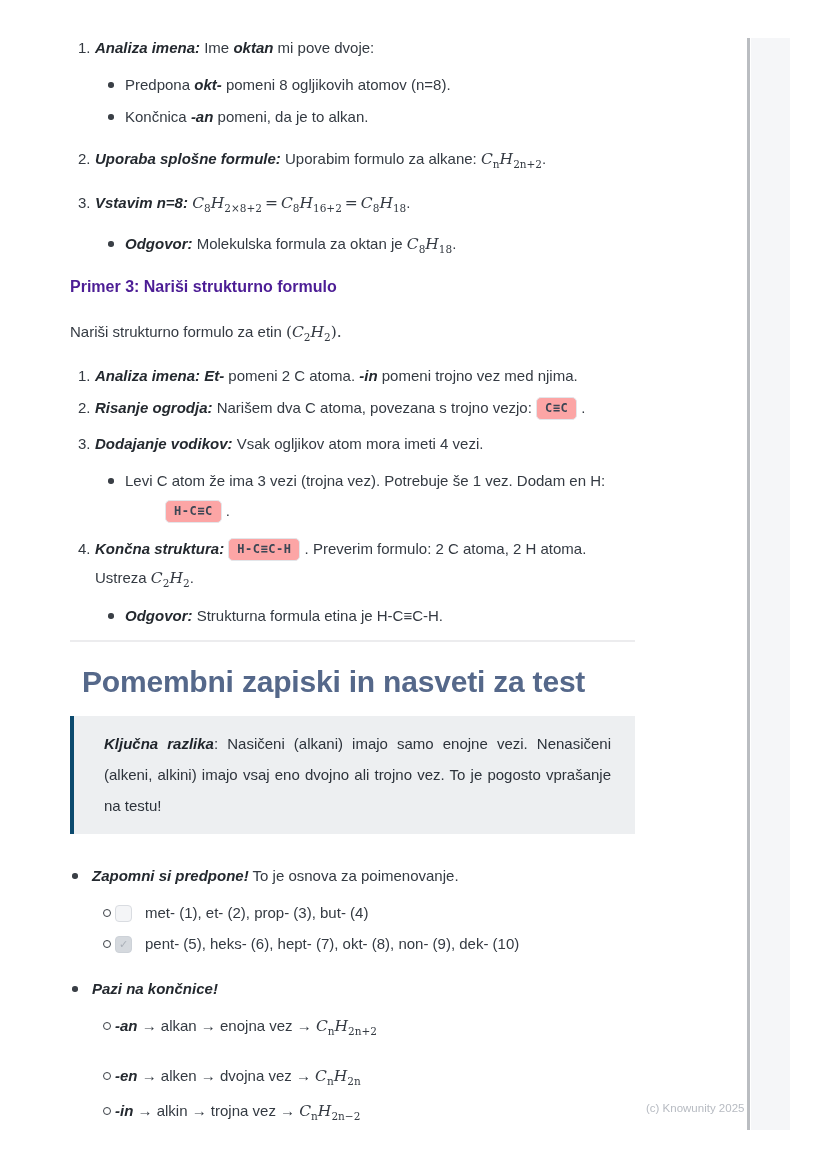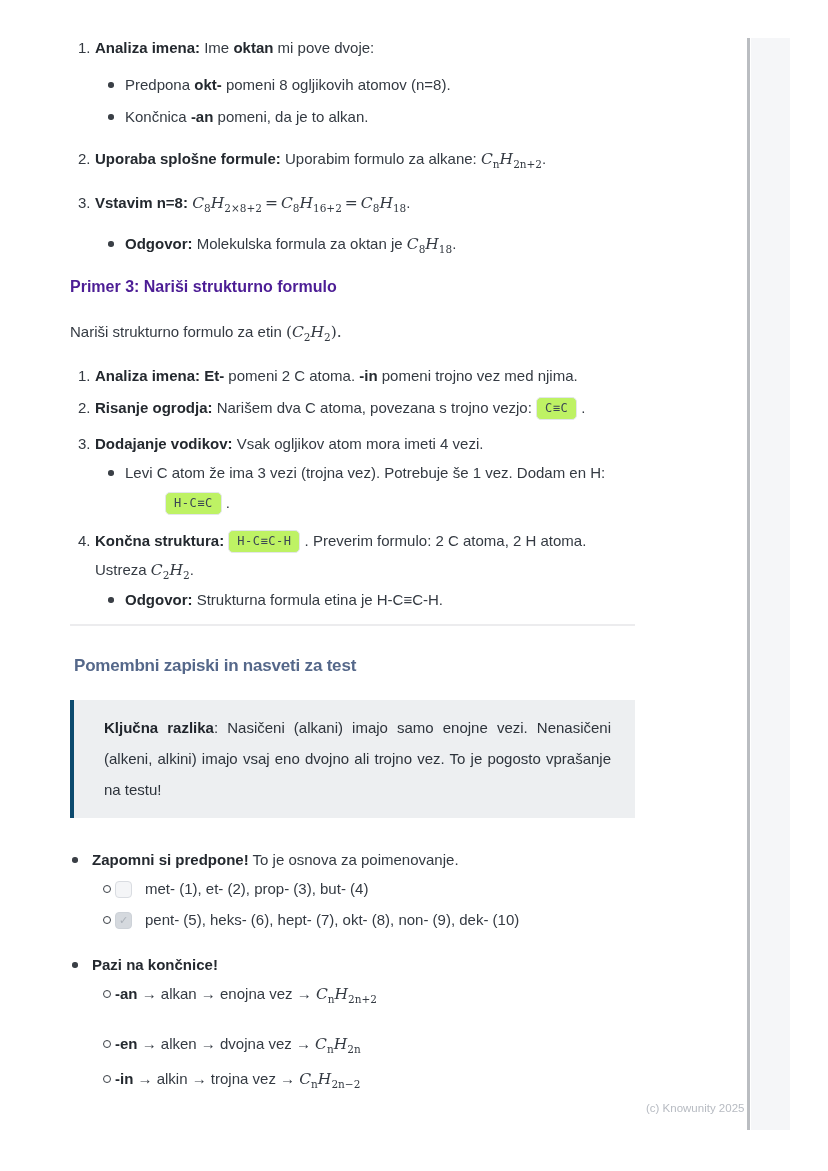--- a/index.html
+++ b/index.html
@@ -2,21 +2,21 @@
 <html><head>
 <meta charset="utf-8">
 <style>
   html,body { margin:0; padding:0; background:#ffffff; }
   .page {
     position:relative; width:828px; height:1171px; overflow:hidden;
     background:#ffffff; font-family:"Liberation Sans","DejaVu Sans",sans-serif;
     color:#343a42; font-size:15px; line-height:29px;
   }
   .doc { position:absolute; left:70px; top:33px; width:565px; }
-  b, strong, .b { font-weight:bold; color:#24292f; }
+  b, strong, .b { font-weight:bold; color:#24292f;font-style:italic; }
 
   
   .row { display:flex; align-items:flex-start; }
   .mk { flex:none; }
   .mk-num { width:17px; margin-left:8px; }
   .mk-dot2 { width:17px; margin-left:38px; padding-top:12px; }
   .mk-dot1 { width:20px; margin-left:2px; padding-top:12px; }
   .mk-circ { width:12px; margin-left:33px; padding-top:11px; }
   .dot { display:block; width:5.5px; height:5.5px; border-radius:50%; background:#3a3f46; }
   .circ { display:block; width:6px; height:6px; border-radius:50%; border:1.5px solid #3a3f46; background:#fff; }
@@ -24,47 +24,47 @@
 
   
   .math { font-family:"DejaVu Serif","Liberation Serif",serif; font-size:15.5px; white-space:nowrap; }
   .math .mv { font-style:italic; }
   .math sub { font-size:10.5px; font-style:normal; line-height:0; }
   .math .meq { font-style:normal; padding:0 3px; }
 
   
   .chip {
     display:inline-block; font-family:"DejaVu Sans Mono","Liberation Mono",monospace;
-    font-size:12px; font-weight:normal; color:#3b4654; letter-spacing:0.5px;
-    background:#bef264; border:1px solid #e3e6ea; border-radius:5px;
+    font-size:12px; font-weight:bold; color:#3b4654; letter-spacing:0.5px;
+    background:#fca5a5; border:1px solid #e3e6ea; border-radius:5px;
     padding:2px 8px; line-height:17px; vertical-align:baseline; position:relative; top:-1px;
   }
   .chipline { display:block; margin-top:1px;padding-left:40px; }
 
   .h3 { font-size:16px; font-weight:bold; color:#4c1d95; margin:13px 0 16px 0; }
   .para { margin-top:14px; }
 
   .hr { border:none; border-top:2px solid #ececee; margin:10px 0 25px 0; }
-  .h2 { font-size:17px; line-height:30px; font-weight:bold; color:#55688a; margin:0 0 19px 4px; letter-spacing:-0.2px; }
+  .h2 { font-size:30px; line-height:30px; font-weight:bold; color:#55688a; margin:0 0 19px 12px; letter-spacing:-0.2px; }
 
   .callout {
     background:#edeff1; border-left:4px solid #0c4a6e;
     padding:12px 24px 13px 30px; text-align:justify;
     font-size:15px; line-height:31px; color:#2d333b;
   }
   .callout .b { color:#1f242b; }
 
   
   .cb { flex:none; width:15px; height:15px; border-radius:4px; margin:7px 13px 0 0;
         display:flex; align-items:center; justify-content:center; }
   .cb-off { background:#f4f5f7; border:1px solid #d9dce1; }
   .cb-on  { background:#d5d9de; border:1px solid #cdd2d8; color:#aab0b8; font-size:11px; line-height:1; }
 
   
-  .mt0{margin-top:0} .mt2{margin-top:2px} .mt3{margin-top:3px} .mt4{margin-top:20px}
+  .mt0{margin-top:8px} .mt2{margin-top:2px} .mt3{margin-top:3px} .mt4{margin-top:20px}
   .mt5{margin-top:5px} .mt7{margin-top:7px} .mt9{margin-top:9px} .mt11{margin-top:11px}
   .mt12{margin-top:16px} .mt13{margin-top:13px} .mt14{margin-top:14px}
   .mt21{margin-top:8px} .mt27{margin-top:27px}
 
   
   .edge-strip { position:absolute; left:751px; top:38px; width:39px; height:1092px; background:#f5f6f8; }
   .edge-line  { position:absolute; left:747px; top:38px; width:3px;  height:1092px; background:#babdc1; }
 
   .watermark { position:absolute; left:646px; top:1100px; font-size:11.5px; line-height:16px; color:#b7bbc2; z-index:2;text-align:center; }
 </style>

